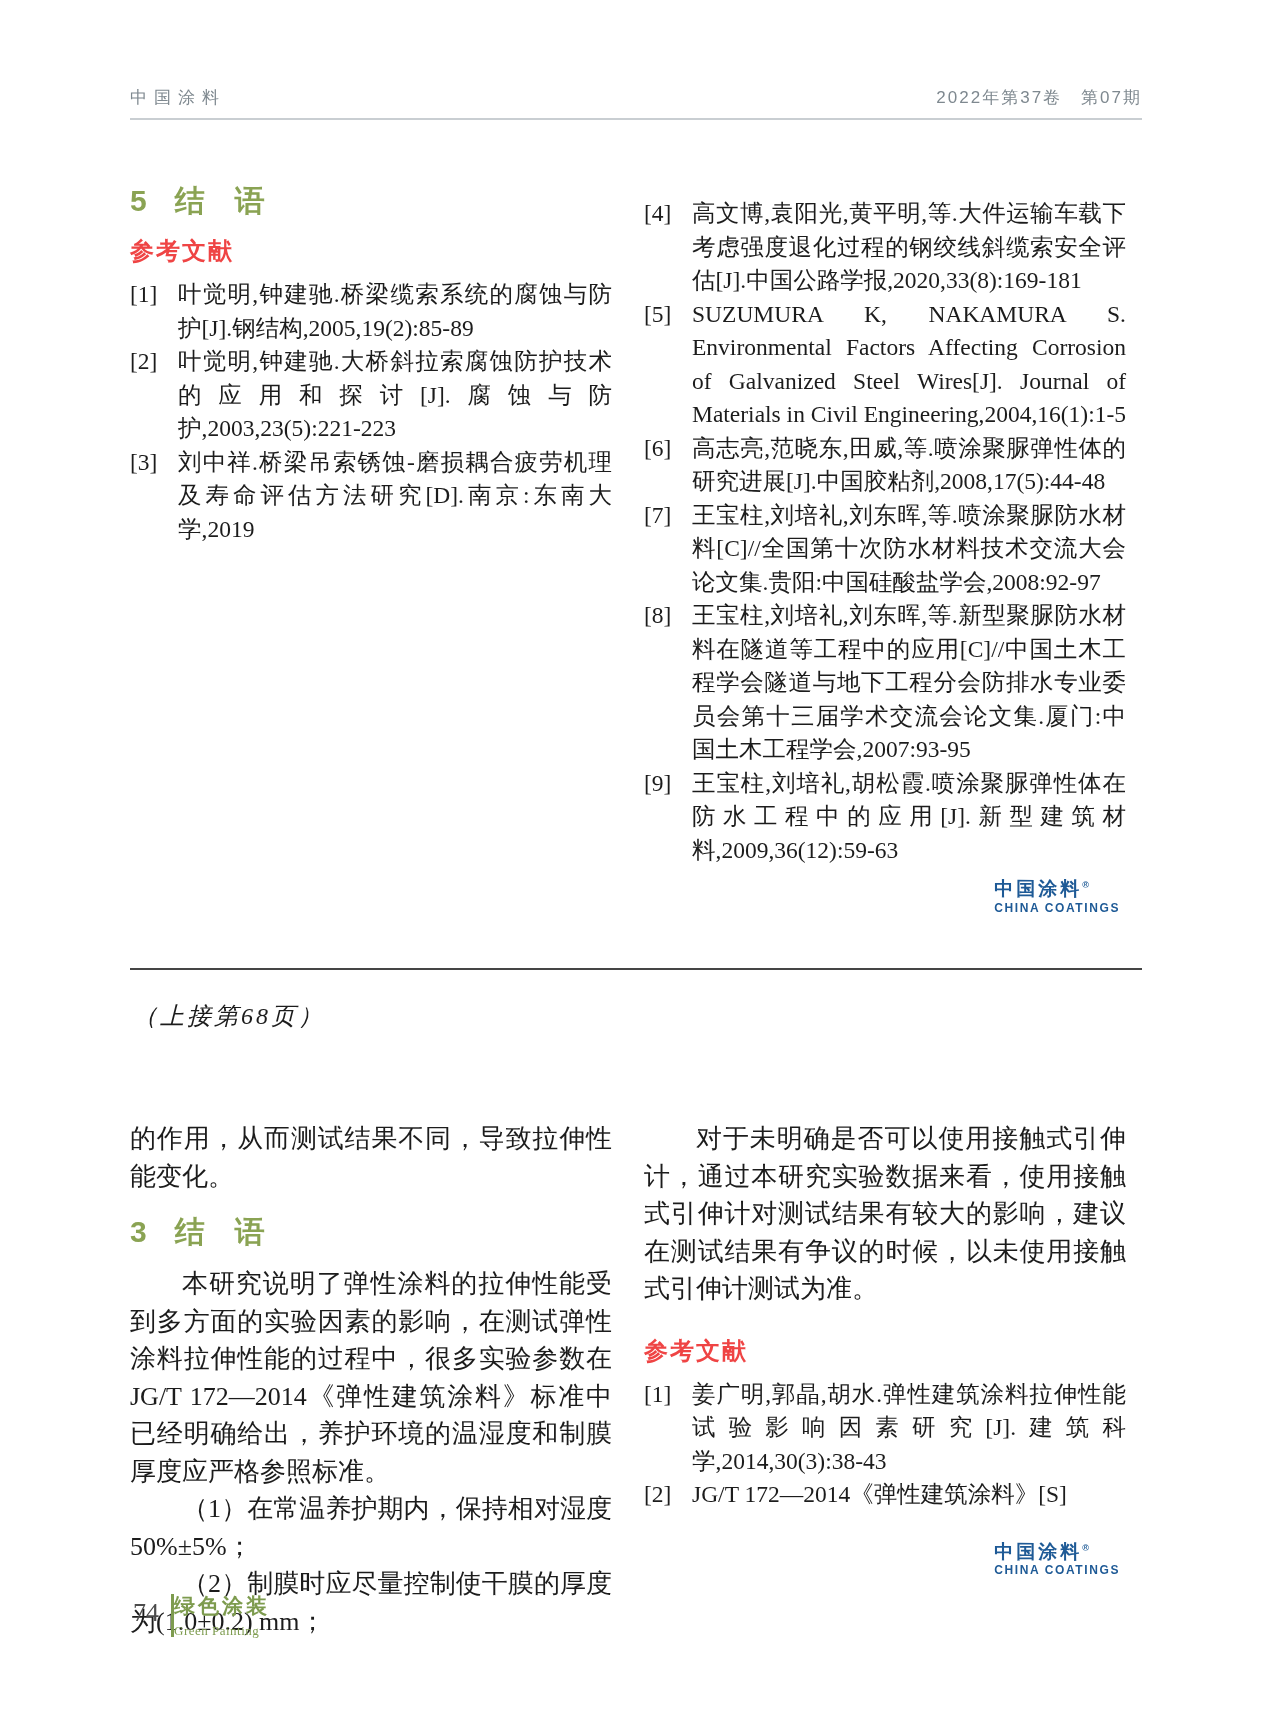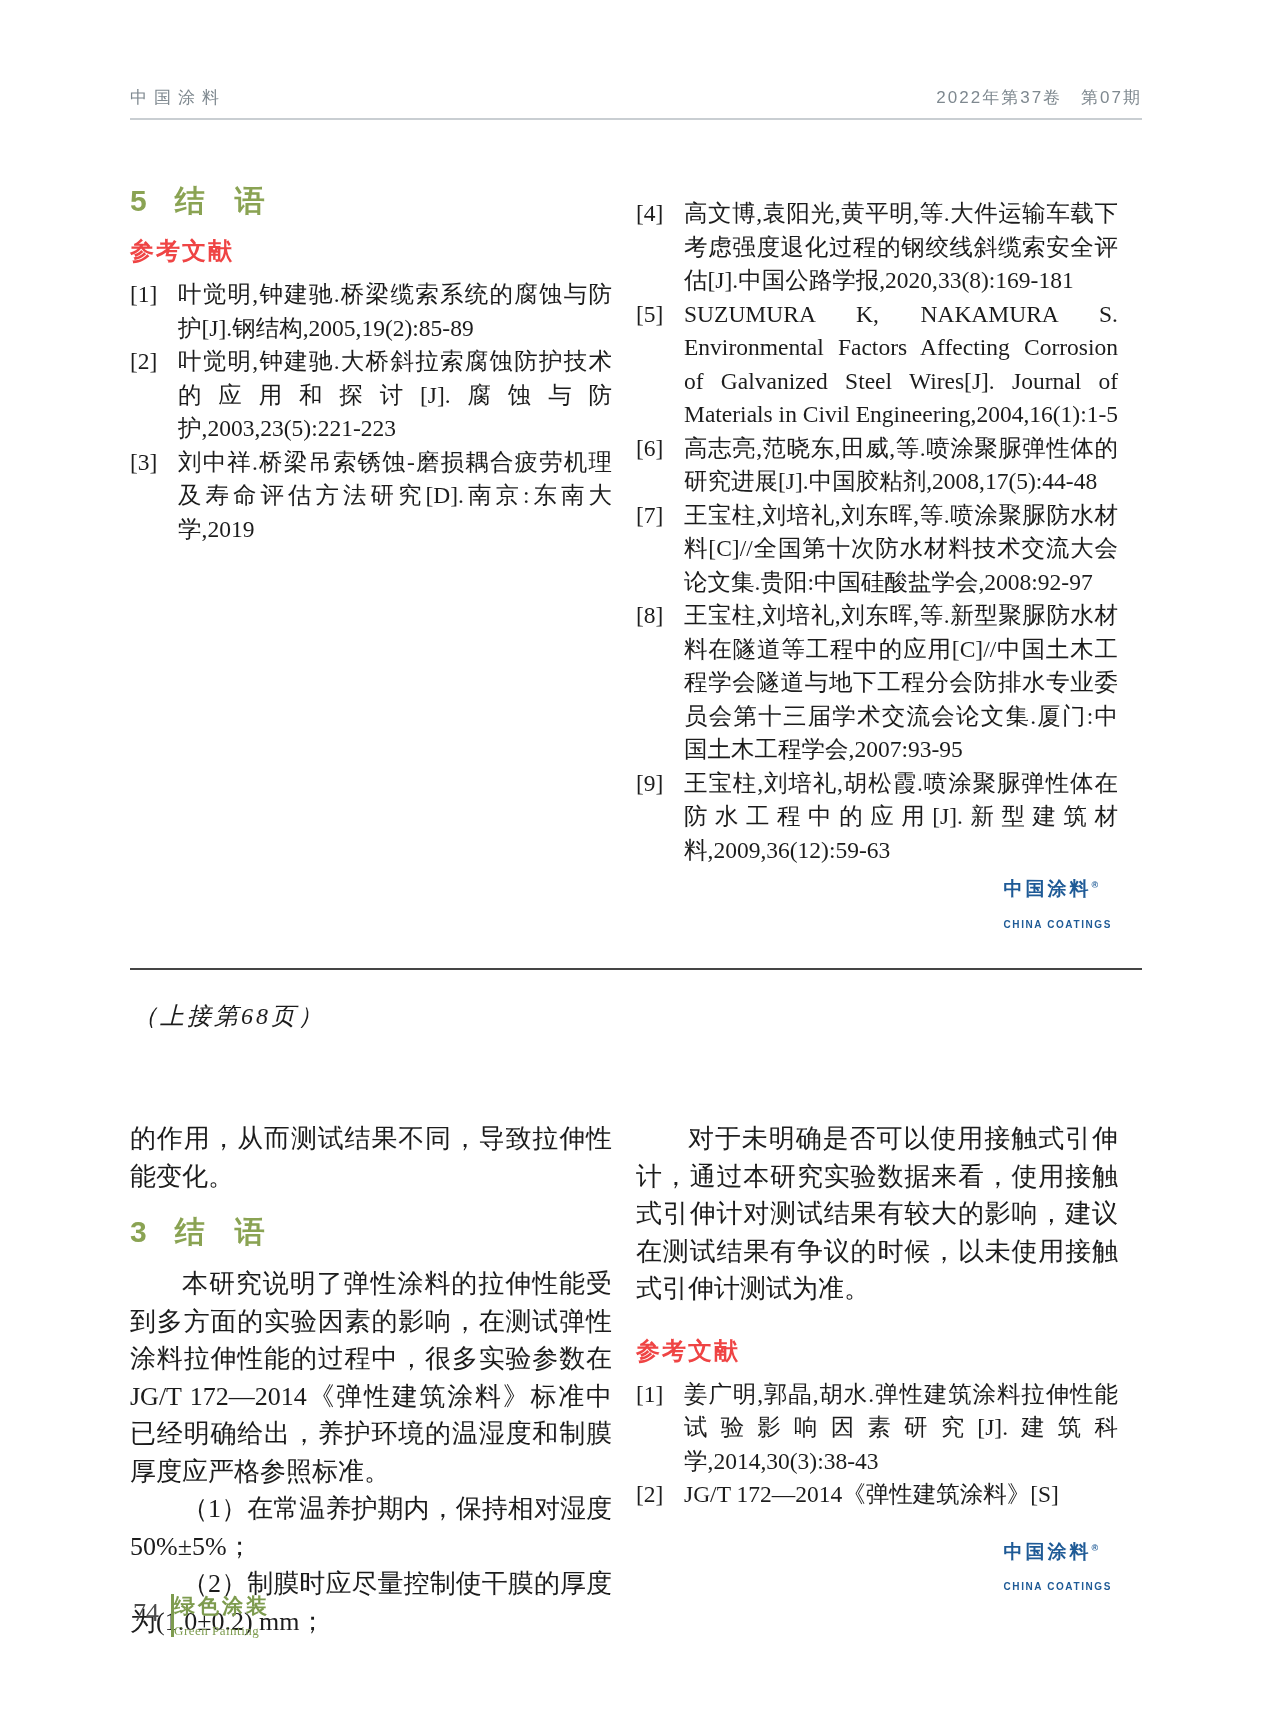--- a/index.html
+++ b/index.html
@@ -14,21 +14,21 @@
   .header{
     position:absolute;left:130px;top:86px;width:1012px;
     display:flex;justify-content:space-between;align-items:flex-end;
     padding-bottom:9px;border-bottom:2px solid #c9ced2;
     font-family:"Liberation Sans","DejaVu Sans",sans-serif;color:#7e888f;
   }
   .journal-name{font-size:17px;letter-spacing:7px;}
   .issue-info{font-size:17px;letter-spacing:2px;text-align:center;}
 
   
-  .cols{position:absolute;left:130px;width:1012px;display:flex;gap:24px;}
+  .cols{position:absolute;left:130px;width:1012px;display:flex;gap:32px;}
   .col{width:482px;}
   .top-cols{top:184px;}
   .bottom-cols{top:1120px;}
   .col-pad-top{padding-top:13px;}
 
   
   .sec-heading{
     margin:0 0 16px 0;
     font-family:"Liberation Sans","DejaVu Sans",sans-serif;
     font-size:30px;font-weight:bold;color:#8aa353;line-height:34px;
@@ -56,21 +56,21 @@
   
   .logo{
     width:fit-content;margin-left:auto;margin-right:6px;
     font-family:"Liberation Sans","DejaVu Sans",sans-serif;color:#1e5a96;
     text-align:left;line-height:1.1;
   }
   .logo-top1{margin-top:12px;}
   .logo-top2{margin-top:30px;}
   .logo-cn{font-size:19px;font-weight:bold;letter-spacing:3px;}
   .logo-reg{font-size:9px;vertical-align:super;letter-spacing:0;}
-  .logo-en{font-size:10px;font-weight:bold;letter-spacing:1.6px;margin-top:19px;}
+  .logo-en{font-size:12px;font-weight:bold;letter-spacing:1.6px;margin-top:2px;}
 
   
   .mid-divider{position:absolute;left:130px;top:968px;width:1012px;height:0;border-top:2px solid #454545;}
   .cont-note{
     position:absolute;left:133px;top:1000px;
     font-size:24px;font-style:italic;letter-spacing:3px;color:#1c1c1c;text-align:right;
   }
 
   
   .footer{position:absolute;left:133px;top:1592px;display:flex;align-items:stretch;}

